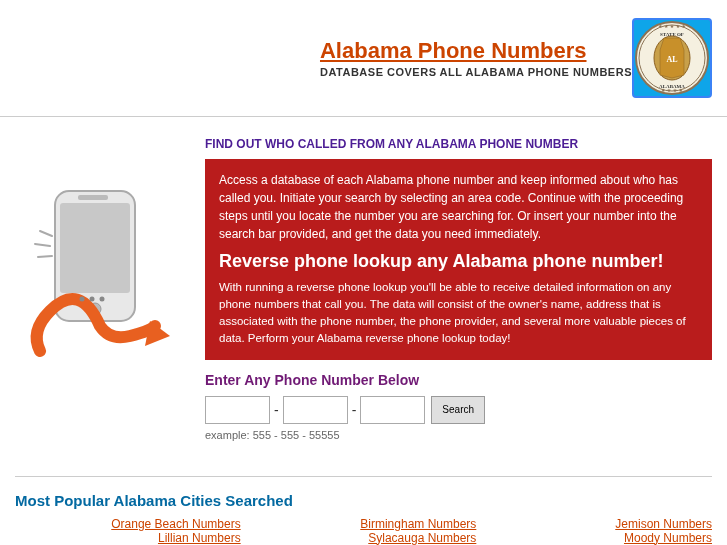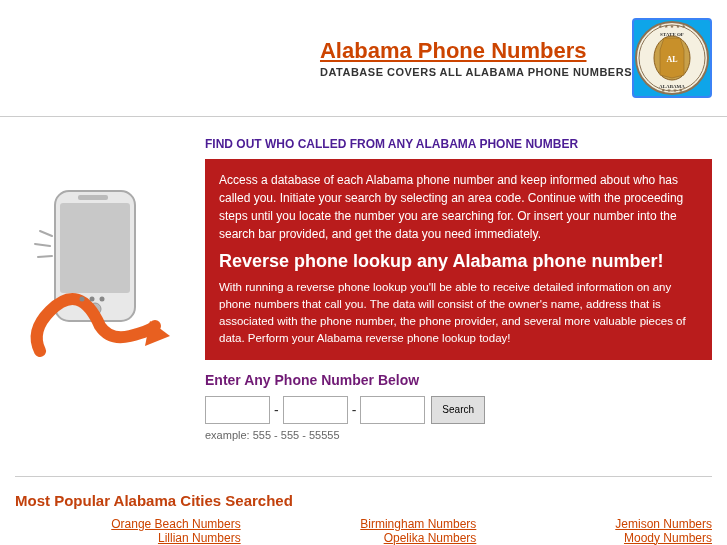--- a/index.html
+++ b/index.html
@@ -153,21 +153,21 @@
       margin: 10px 15px;
     }
 
     
     #popular-section {
       padding: 5px 15px 15px 15px;
     }
     #popular-section h2 {
       font-size: 15px;
       font-weight: bold;
-      color: #c2410c;
+      color: #0369a1;
       margin-bottom: 8px;
     }
     #cities-grid {
       display: grid;
       grid-template-columns: 1fr 1fr 1fr;
       gap: 3px 10px;
     }
     .city-item {
       font-size: 12px;
       text-align: right;
@@ -276,21 +276,20 @@
 
     <div>
       <div class="city-item"><a href="#">Orange Beach Numbers</a></div>
       <div class="city-item"><a href="#">Lillian Numbers</a></div>
       <div class="city-item"><a href="#">Spanish Fort Numbers</a></div>
       <div class="city-item"><a href="#">Slocomb Numbers</a></div>
     </div>
 
     <div>
       <div class="city-item"><a href="#">Birmingham Numbers</a></div>
-      <div class="city-item"><a href="#">Opelika Numbers</a></div>
       <div class="city-item"><a href="#">Sylacauga Numbers</a></div>
       <div class="city-item"><a href="#">Vincent Numbers</a></div>
     </div>
 
     <div>
       <div class="city-item"><a href="#">Jemison Numbers</a></div>
       <div class="city-item"><a href="#">Moody Numbers</a></div>
       <div class="city-item"><a href="#">Bay Minette Numbers</a></div>
     </div>
   </div>

